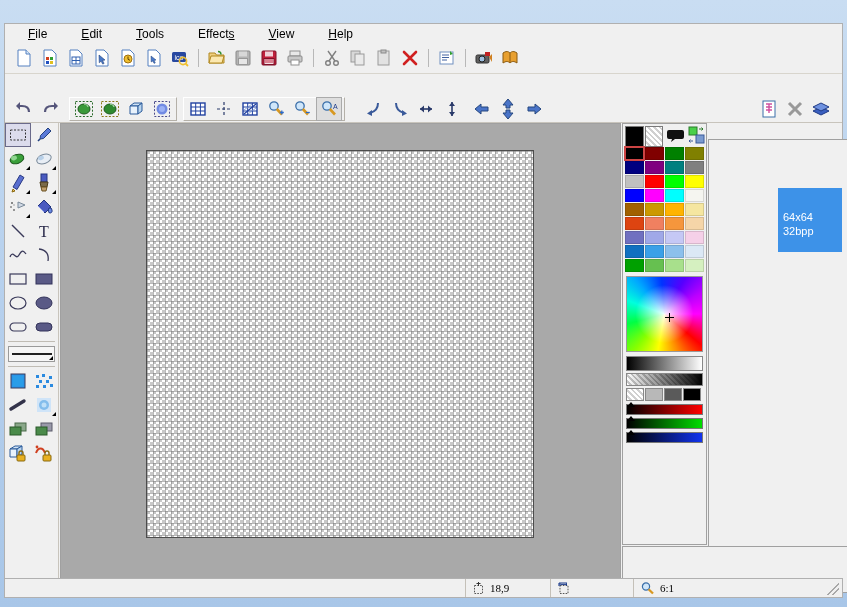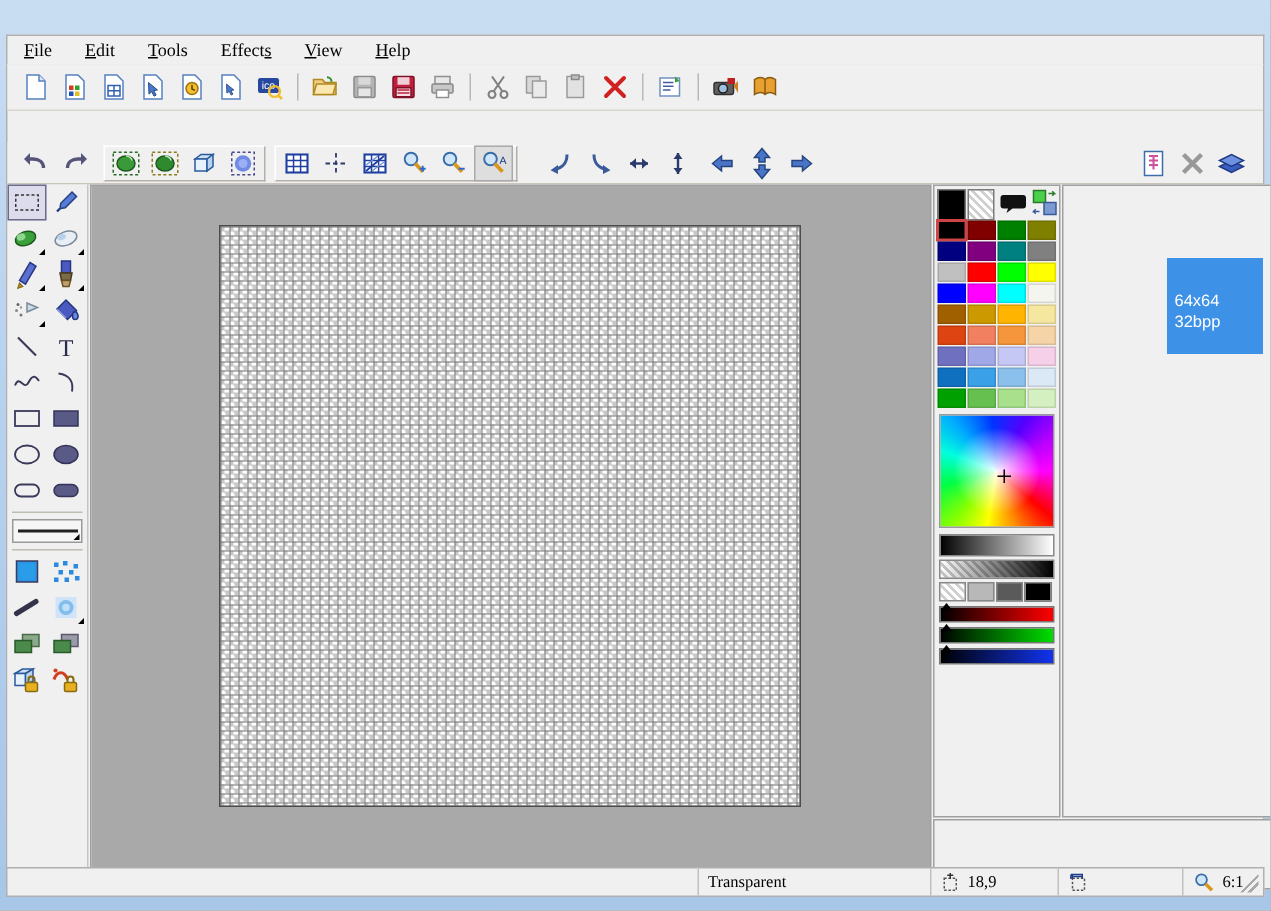--- a/index.html
+++ b/index.html
@@ -48,21 +48,22 @@
     color:#fff;font-weight:bold;
   }
   
   .menubar{
     position:absolute;left:4px;top:23px;width:839px;height:20px;
     background:#f0f0f0;border:1px solid #b0b0b0;border-bottom:none;
     display:flex;align-items:center;box-sizing:border-box;
   }
   .menu-item{
     padding:2px 11px;font-size:12px;color:#000;cursor:default;
-    font-family:Liberation Serif, serif;
+    font-family:Liberation Sans, sans-serif;
+    margin-left:12px;
   }
   .menu-item u{text-decoration:underline;}
   
   .frame{
     position:absolute;left:4px;top:43px;width:839px;height:551px;
     background:#f0f0f0;border:1px solid #b0b0b0;border-top:none;
     box-sizing:border-box;
   }
   
   .toolbar1{
@@ -188,21 +189,21 @@
   .grad-alpha{margin:2px 3px 0 3px;width:77px;height:13px;border:1px solid #888;box-sizing:border-box;
     background:linear-gradient(to right,rgba(0,0,0,0),#000),
                repeating-linear-gradient(45deg,#fff 0 2px,#c8c8c8 2px 4px);}
   .alpha-row{display:flex;margin:2px 3px 0 3px;gap:1px;}
   .alpha-cell{width:18px;height:13px;border:1px solid #888;box-sizing:border-box;}
   .rgb-bar{margin:3px 3px 0 3px;width:77px;height:11px;border:1px solid #777;box-sizing:border-box;position:relative;}
   .rgb-marker{position:absolute;left:0;top:-3px;width:0;height:0;
     border-left:4px solid transparent;border-right:4px solid transparent;border-bottom:5px solid #000;}
   
   .prev-pane{
-    position:absolute;left:703px;top:80px;width:140px;height:422px;
+    position:absolute;left:703px;top:96px;width:140px;height:422px;
     background:#f0f0f0;border:1px solid #a0a0a0;box-sizing:border-box;
   }
   .prev-thumb{
     position:absolute;left:69px;top:48px;width:64px;height:64px;
     background:#3d92e8;color:#fff;font-size:11px;line-height:14px;
     padding:22px 0 0 5px;box-sizing:border-box;
     font-family:"Liberation Sans",sans-serif;
   }
   
   .bottom-pane{
@@ -826,23 +827,20 @@
         <div>32bpp</div>
       </div>
     </div>
 
     <div class="bottom-pane"></div>
 
   </div>
 
   <div class="statusbar">
     <div class="sb-blank"></div>
-    <div class="sb-cell" style="flex:0 0 155px;">
-      <span>Transparent</span>
-    </div>
     <div class="sb-cell" style="flex:0 0 85px;">
       <span class="sb-ico">
         <svg width="13" height="13" viewBox="0 0 13 13">
             <rect x="2.5" y="3.5" width="8" height="8" fill="none" stroke="#555" stroke-dasharray="1.6 1.2"></rect>
             <path d="M6.5 0v4M4.5 1.5h4" stroke="#333"></path>
           </svg>
       </span>
       <span>18,9</span>
     </div>
     <div class="sb-cell" style="flex:0 0 83px;">

